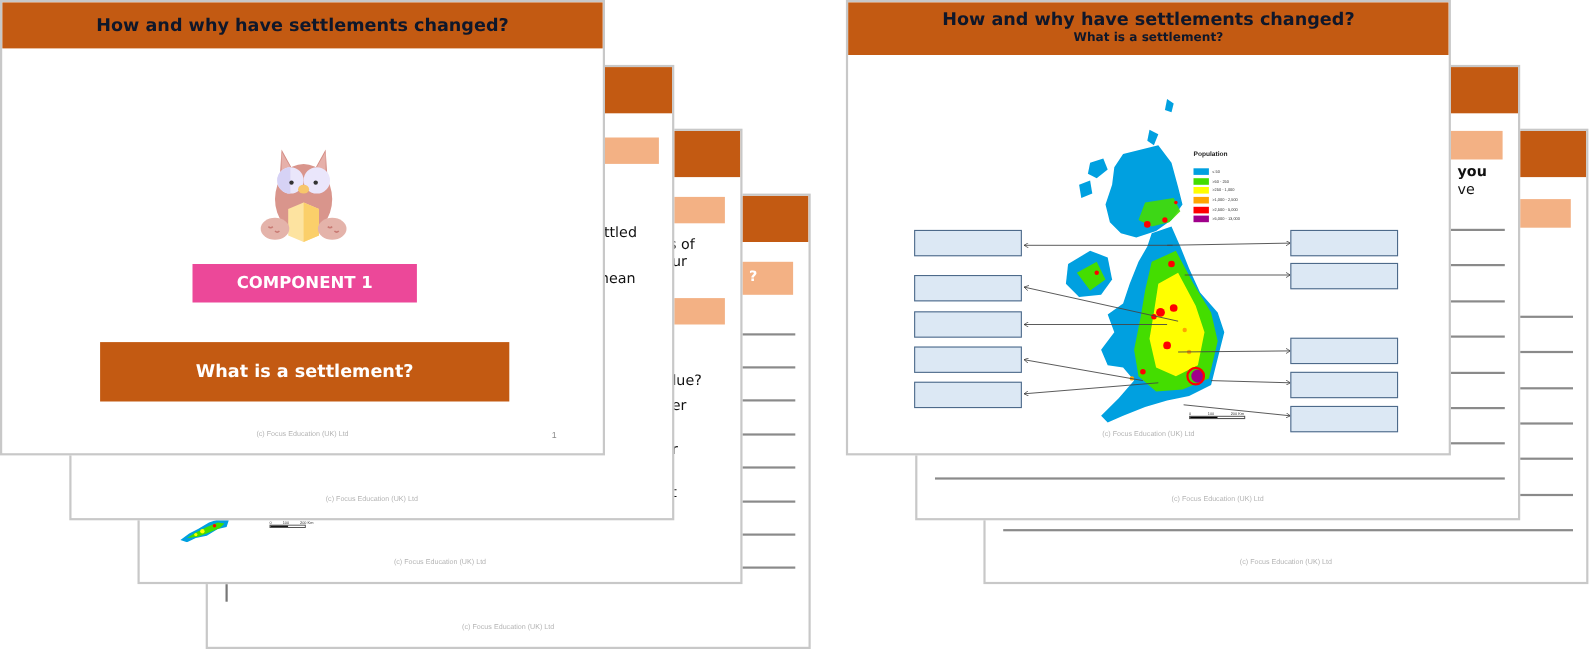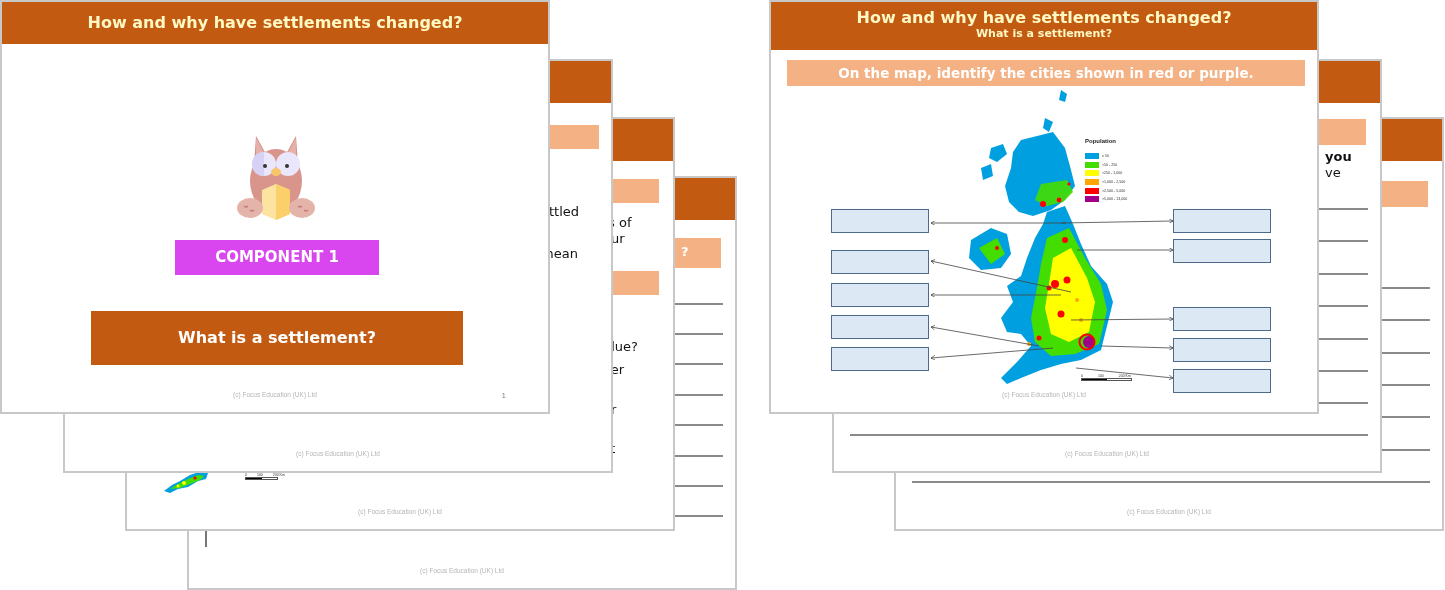--- a/index.html
+++ b/index.html
@@ -9,21 +9,21 @@
   .slide {
     position: absolute;
     width: 550px;
     height: 414px;
     background: #ffffff;
     border: 2px solid #c8c8c8;
     overflow: hidden;
   }
   .slide .hdr {
     position: absolute; left: 0; top: 0; right: 0; height: 42px;
-    background: #c35a12; color: #fef9c3; font-weight: bold; text-align: center;
+    background: #c35a12; color: #0f172a; font-weight: bold; text-align: center;
   }
   .slide .pill {
     position: absolute; background: #f3b184; height: 24px;
   }
   .slide .footer {
     position: absolute; bottom: 14px; left: 0; right: 0; text-align: center;
     font-size: 6.5px; color: #b5b5b5; font-family: "Liberation Sans", sans-serif;
   }
   .slide .pageno {
     position: absolute; bottom: 12px; right: 42px; font-size: 8px; color: #888;
@@ -46,21 +46,21 @@
   #rs1 .hdr { height: 48px; }
   #rs1 .hdr .t1 { font-size: 16px; line-height: 18px; padding-top: 7px; display:block; }
   #rs1 .hdr .t2 { font-size: 11px; line-height: 14px; display:block; }
 
   .learn {
     position: absolute; left: 83px; top: 82px; width: 384px; height: 34px;
     background: #f3b184; color: #fff; font-weight: bold; font-size: 26px; text-align: center; line-height: 34px;
   }
   .component {
     position: absolute; left: 173px; top: 238px; width: 204px; height: 35px;
-    background: #d946ef; color: #fff; font-weight: bold; font-size: 15px; text-align: center; line-height: 35px;
+    background: #ec4899; color: #fff; font-weight: bold; font-size: 15px; text-align: center; line-height: 35px;
   }
   .whatis {
     position: absolute; left: 89px; top: 309px; width: 372px; height: 54px;
     background: #c35a12; color: #fff; font-weight: bold; font-size: 16px; text-align: center; line-height: 54px;
   }
   .owl { position: absolute; left: 224px; top: 124px; width: 100px; height: 100px; }
 
   .instr {
     position: absolute; left: 16px; top: 58px; width: 518px; height: 26px;
     background: #f3b184; color: #fff; font-weight: bold; font-size: 13.5px; text-align: center; line-height: 26px;
@@ -192,21 +192,20 @@
   <div class="rule" style="left:16px;top:341px;width:518px;"></div>
   <div class="rule" style="left:16px;top:373px;width:518px;"></div>
   <div class="footer">(c) Focus Education (UK) Ltd</div>
 </div>
 
 <div class="slide" id="rs1">
   <div class="hdr">
     <span class="t1">How and why have settlements changed?</span>
     <span class="t2">What is a settlement?</span>
   </div>
-  <div class="instr">On the map, identify the cities shown in red or purple.</div>
 
   <svg class="map" viewBox="0 0 180 300">
 
     <path d="M100,2 L106,6 L104,14 L98,12 Z" fill="#00a0e0"></path>
     <path d="M84,30 L92,34 L88,44 L82,40 Z" fill="#00a0e0"></path>
     <path d="M30,60 L42,56 L46,66 L36,74 L28,70 Z" fill="#00a0e0"></path>
     <path d="M20,80 L30,76 L32,88 L22,92 Z" fill="#00a0e0"></path>
     <path d="M60,52 L92,44 L104,60 L110,82 L114,98 L104,112 L90,122 L72,128 L58,124 L48,114 L44,98 L50,80 L52,64 Z" fill="#00a0e0"></path>
     <path d="M80,96 L106,92 L112,104 L102,114 L86,118 L74,112 Z" fill="#44dd00" opacity="0.9"></path>
     <circle cx="82" cy="116" r="3" fill="#ff0000"></circle>

